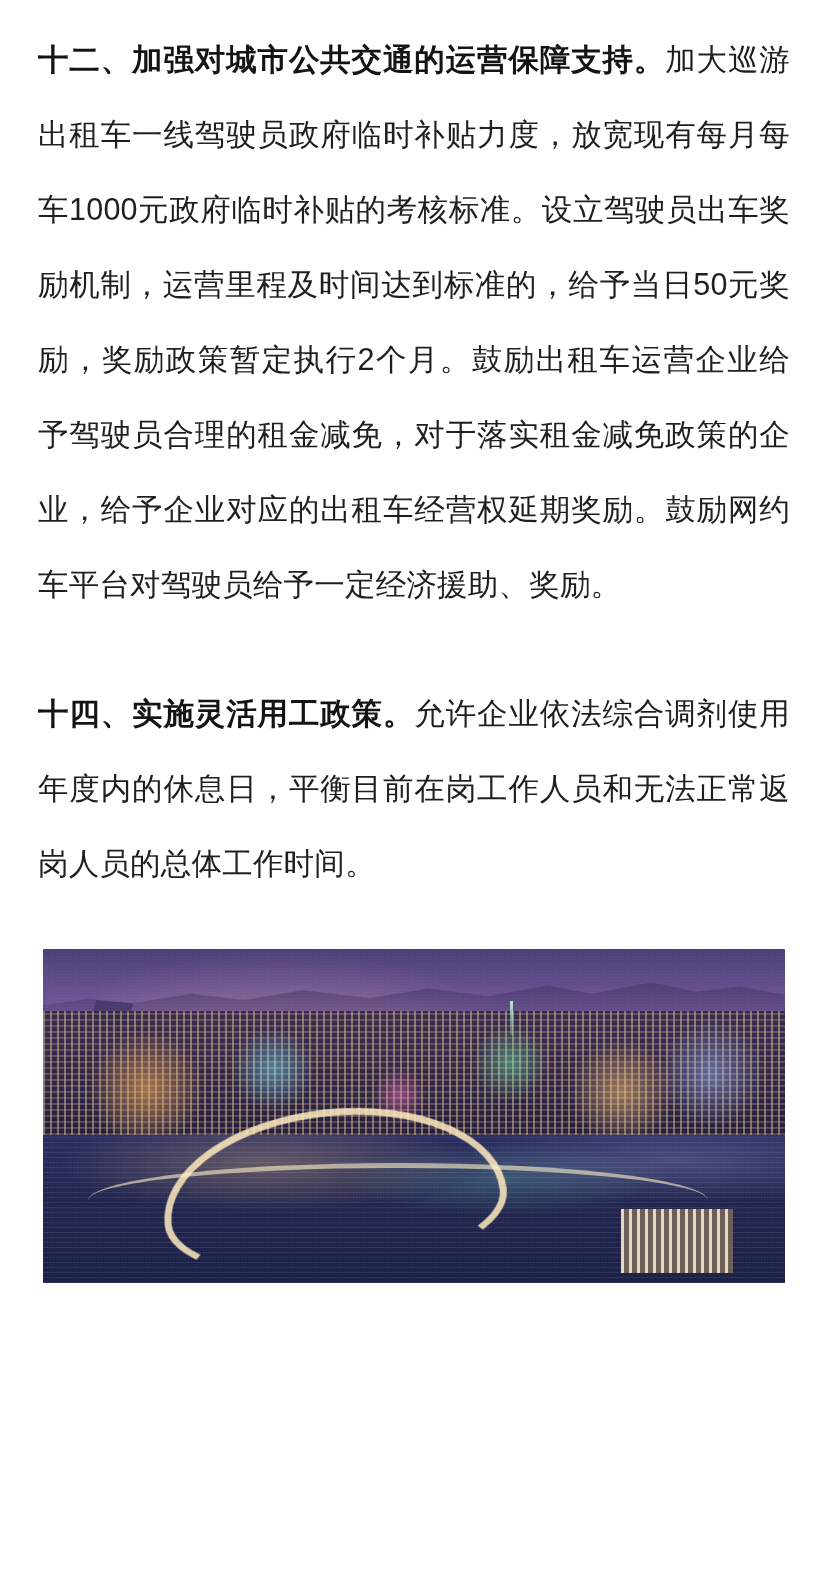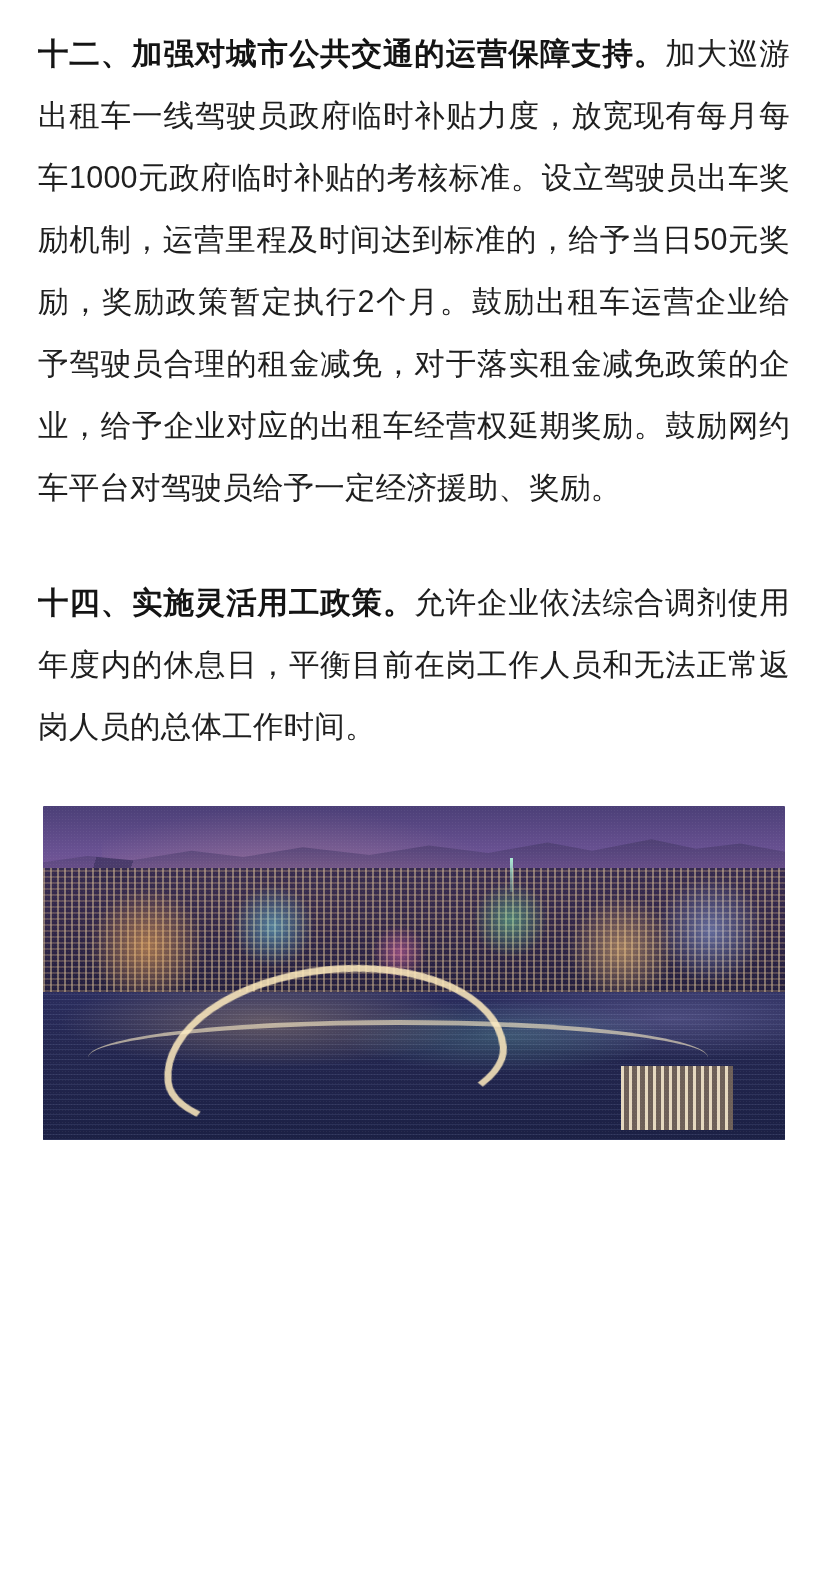--- a/index.html
+++ b/index.html
@@ -16,30 +16,29 @@
   }
   .page {
     width: 828px;
     min-height: 1573px;
     box-sizing: border-box;
     padding: 22px 38px 30px 38px;
     background: #ffffff;
   }
   .para {
     font-size: 30.5px;
-    line-height: 62px;
+    line-height: 75px;
     letter-spacing: 0.2px;
     text-align: justify;
     text-justify: inter-ideograph;
     color: #1f1f1f;
     margin: 0 0 54px 0;
   }
   .para:last-of-type {
     margin-bottom: 0;
-    font-family: Liberation Serif, serif;
   }
   .lead {
     font-weight: bold;
     color: #141414;
   }
   .body-text {
     font-weight: normal;
   }
   .figure {
     margin: 48px 0 0 0;

